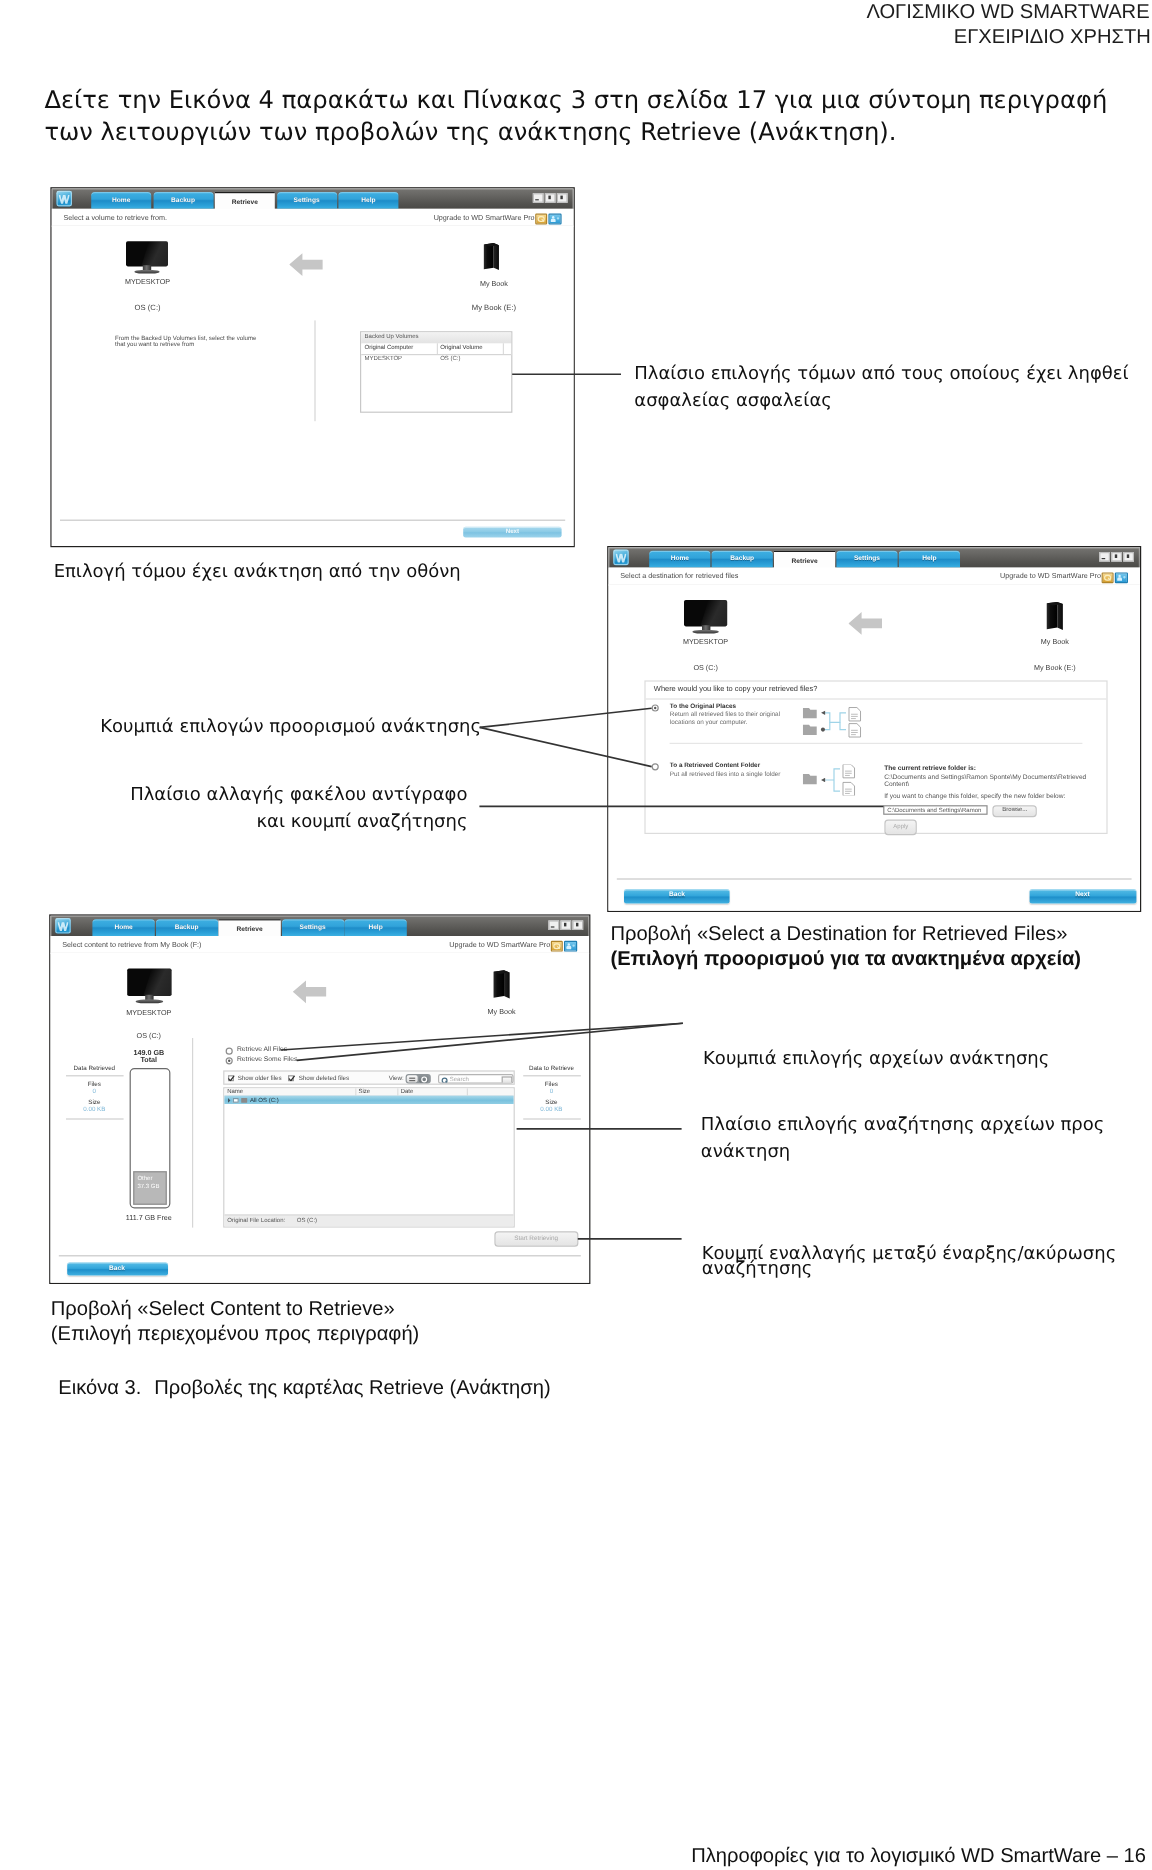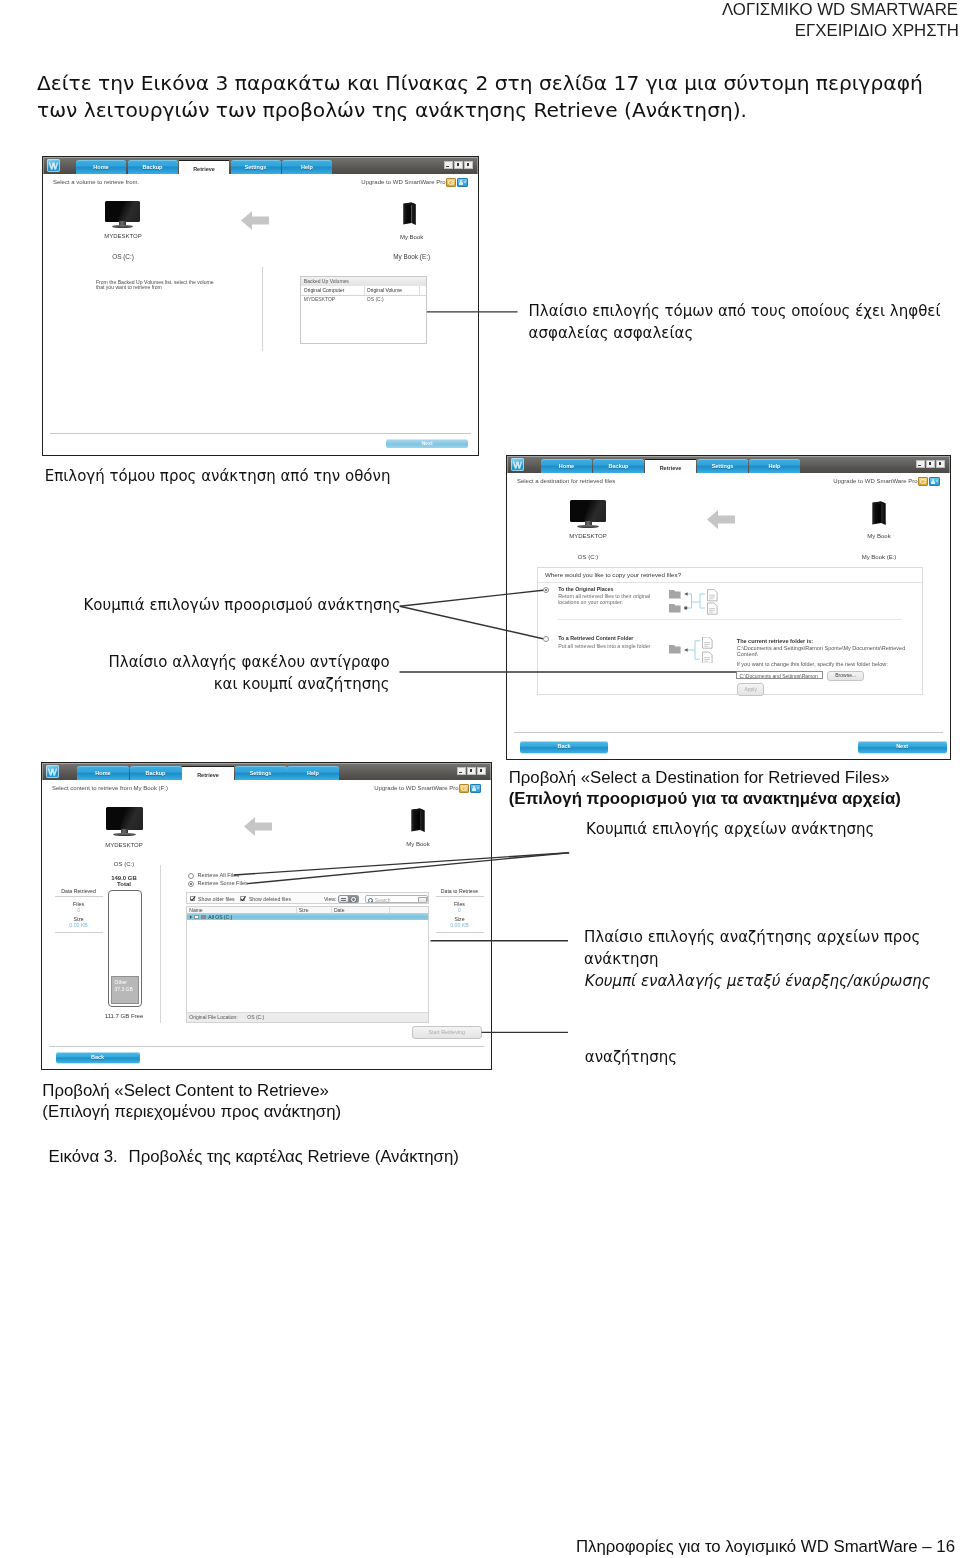--- a/index.html
+++ b/index.html
@@ -72,46 +72,46 @@
   .tinytxt{position:absolute;color:#4a4a4a;white-space:nowrap;}
   .inputbox{position:absolute;box-sizing:border-box;border:1px solid #8d8d8d;background:#fff;
        color:#555;overflow:hidden;}
 </style>
 </head>
 <body>
 
 <div class="hdr" style="right:2px;top:-0.5px;">ΛΟΓΙΣΜΙΚΟ WD SMARTWARE</div>
 <div class="hdr" style="right:1px;top:21.4px;">ΕΓΧΕΙΡΙΔΙΟ ΧΡΗΣΤΗ</div>
 
-<div class="body-txt" style="left:37px;top:69.5px;">Δείτε την Εικόνα 3 παρακάτω και Πίνακας 2 στη σελίδα 17 για μια σύντομη περιγραφή</div>
+<div class="body-txt" style="left:37px;top:69.5px;">Δείτε την Εικόνα 4 παρακάτω και Πίνακας 3 στη σελίδα 17 για μια σύντομη περιγραφή</div>
 <div class="body-txt" style="left:37px;top:96.7px;">των λειτουργιών των προβολών της ανάκτησης Retrieve (Ανάκτηση).</div>
 
 <div class="callout" style="left:528.6px;top:301.3px;">Πλαίσιο επιλογής τόμων από τους οποίους έχει ληφθεί</div>
 <div class="callout" style="left:528.6px;top:322.7px;">ασφαλείας ασφαλείας</div>
 
-<div class="callout" style="left:44.7px;top:465.9px;">Επιλογή τόμου προς ανάκτηση από την οθόνη</div>
+<div class="callout" style="left:44.7px;top:465.9px;">Επιλογή τόμου έχει ανάκτηση από την οθόνη</div>
 
 <div class="callout" style="left:69.5px;top:594.8px;margin-left:14px;">Κουμπιά επιλογών προορισμού ανάκτησης</div>
 
 <div class="callout" style="left:389.6px;top:652.1px;text-align:right;transform:translateX(-100%);">Πλαίσιο αλλαγής φακέλου αντίγραφο</div>
 <div class="callout" style="left:389.6px;top:673.5px;text-align:right;transform:translateX(-100%);">και κουμπί αναζήτησης</div>
 
 <div class="cap" style="left:508.7px;top:766.8px;">Προβολή «Select a Destination for Retrieved Files»</div>
 <div class="cap" style="left:508.7px;top:788.4px;font-weight:bold;">(Επιλογή προορισμού για τα ανακτημένα αρχεία)</div>
 
-<div class="callout" style="left:585.9px;top:819px;text-align:center;">Κουμπιά επιλογής αρχείων ανάκτησης</div>
+<div class="callout" style="left:585.9px;top:872px;text-align:center;">Κουμπιά επιλογής αρχείων ανάκτησης</div>
 
 <div class="callout" style="left:584px;top:927.2px;">Πλαίσιο επιλογής αναζήτησης αρχείων προς</div>
 <div class="callout" style="left:584px;top:948.9px;">ανάκτηση</div>
 
-<div class="callout" style="left:584.8px;top:971px;font-style:italic;">Κουμπί εναλλαγής μεταξύ έναρξης/ακύρωσης</div>
+<div class="callout" style="left:584.8px;top:1034px;">Κουμπί εναλλαγής μεταξύ έναρξης/ακύρωσης</div>
 <div class="callout" style="left:584.8px;top:1047px;">αναζήτησης</div>
 
 <div class="cap" style="left:42.3px;top:1079.5px;">Προβολή «Select Content to Retrieve»</div>
-<div class="cap" style="left:42.3px;top:1101.1px;">(Επιλογή περιεχομένου προς ανάκτηση)</div>
+<div class="cap" style="left:42.3px;top:1101.1px;">(Επιλογή περιεχομένου προς περιγραφή)</div>
 
 <div class="cap" style="left:48.6px;top:1145.6px;">
   <span style="display:inline-block;width:80px;">Εικόνα 3.</span><span>Προβολές της καρτέλας Retrieve (Ανάκτηση)</span>
 </div>
 
 <div class="footer" style="right:5px;top:1536.5px;">Πληροφορίες για το λογισμικό WD SmartWare – 16</div>
 
 <div class="app" style="left:42px;top:156px;width:437px;height:300px;">
   <div class="tbar" style="height:17px;">
     <div class="wdlogo" style="left:4px;top:2.2px;width:13px;height:13px;">

